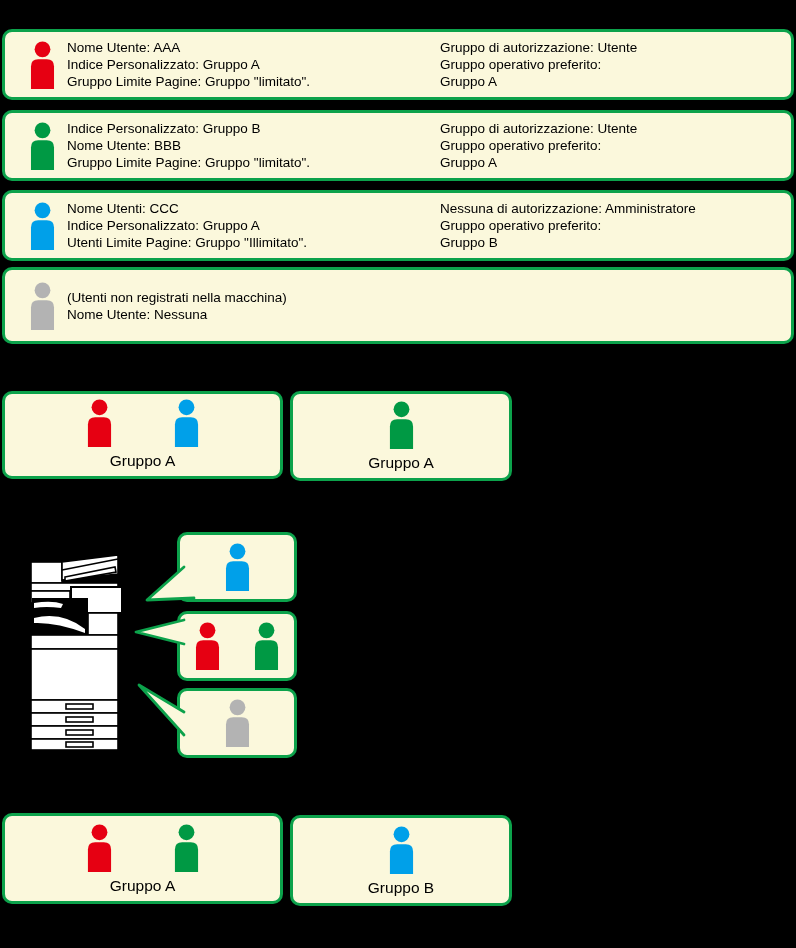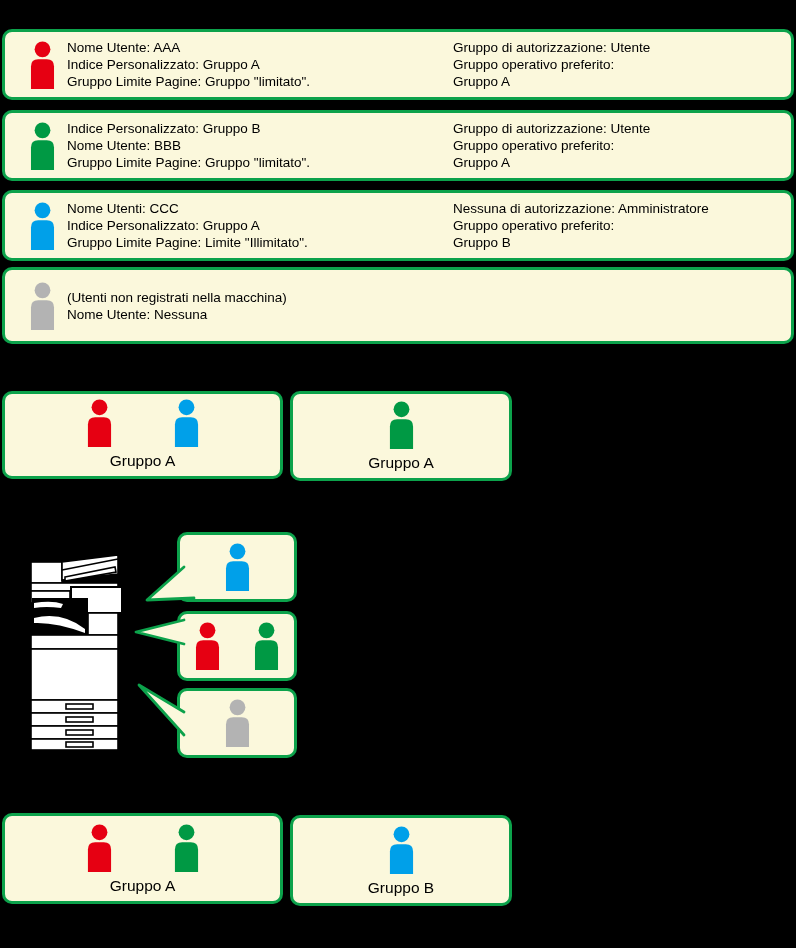--- a/index.html
+++ b/index.html
@@ -13,21 +13,21 @@
   .panel {
     position:absolute; box-sizing:border-box;
     background:var(--panel_bg,#FBF8DC);
     border:3px solid var(--panel_border,#0CA24B);
     border-radius:10px;
   }
   
   .user-card .card-user { position:absolute; left:24px; top:50%; transform:translateY(-50%); }
   .card-col { position:absolute; top:50%; transform:translateY(-50%); }
   .card-col.left  { left:62px; }
-  .card-col.right { left:448px; }
+  .card-col.right { left:435px; }
   .card-line { font-size:13.5px; line-height:17.4px; white-space:nowrap; }
   
   .user-icon { display:block; }
   .user-icon svg { display:block; width:100%; height:100%; fill:currentColor; }
   .icon-card   { width:27px; height:48px; }
   .icon-box    { width:27px; height:50px; }
   .icon-bubble { width:27px; height:48px; }
   [data-color="red"]   { color:var(--user_red,#E60012); }
   [data-color="green"] { color:var(--user_green,#009944); }
   [data-color="blue"]  { color:var(--user_blue,#00A0E9); }
@@ -95,21 +95,21 @@
 
   <div class="panel user-card" style="left:2px;top:190px;width:792px;height:71px">
     <span class="user-icon icon-card card-user" data-color="blue">
         <svg viewBox="0 0 28 50">
           <use href="#user-shape"></use>
         </svg>
       </span>
     <div class="card-col left">
       <div class="card-line">Nome Utenti: CCC</div>
       <div class="card-line">Indice Personalizzato: Gruppo A</div>
-      <div class="card-line">Gruppo Limite Pagine: Limite "Illimitato".</div>
+      <div class="card-line">Utenti Limite Pagine: Gruppo "Illimitato".</div>
     </div>
     <div class="card-col right">
       <div class="card-line">Nessuna di autorizzazione: Amministratore</div>
       <div class="card-line">Gruppo operativo preferito:</div>
       <div class="card-line">Gruppo B</div>
     </div>
   </div>
 
   <div class="panel user-card" style="left:2px;top:267px;width:792px;height:77px">
     <span class="user-icon icon-card card-user" data-color="gray">

